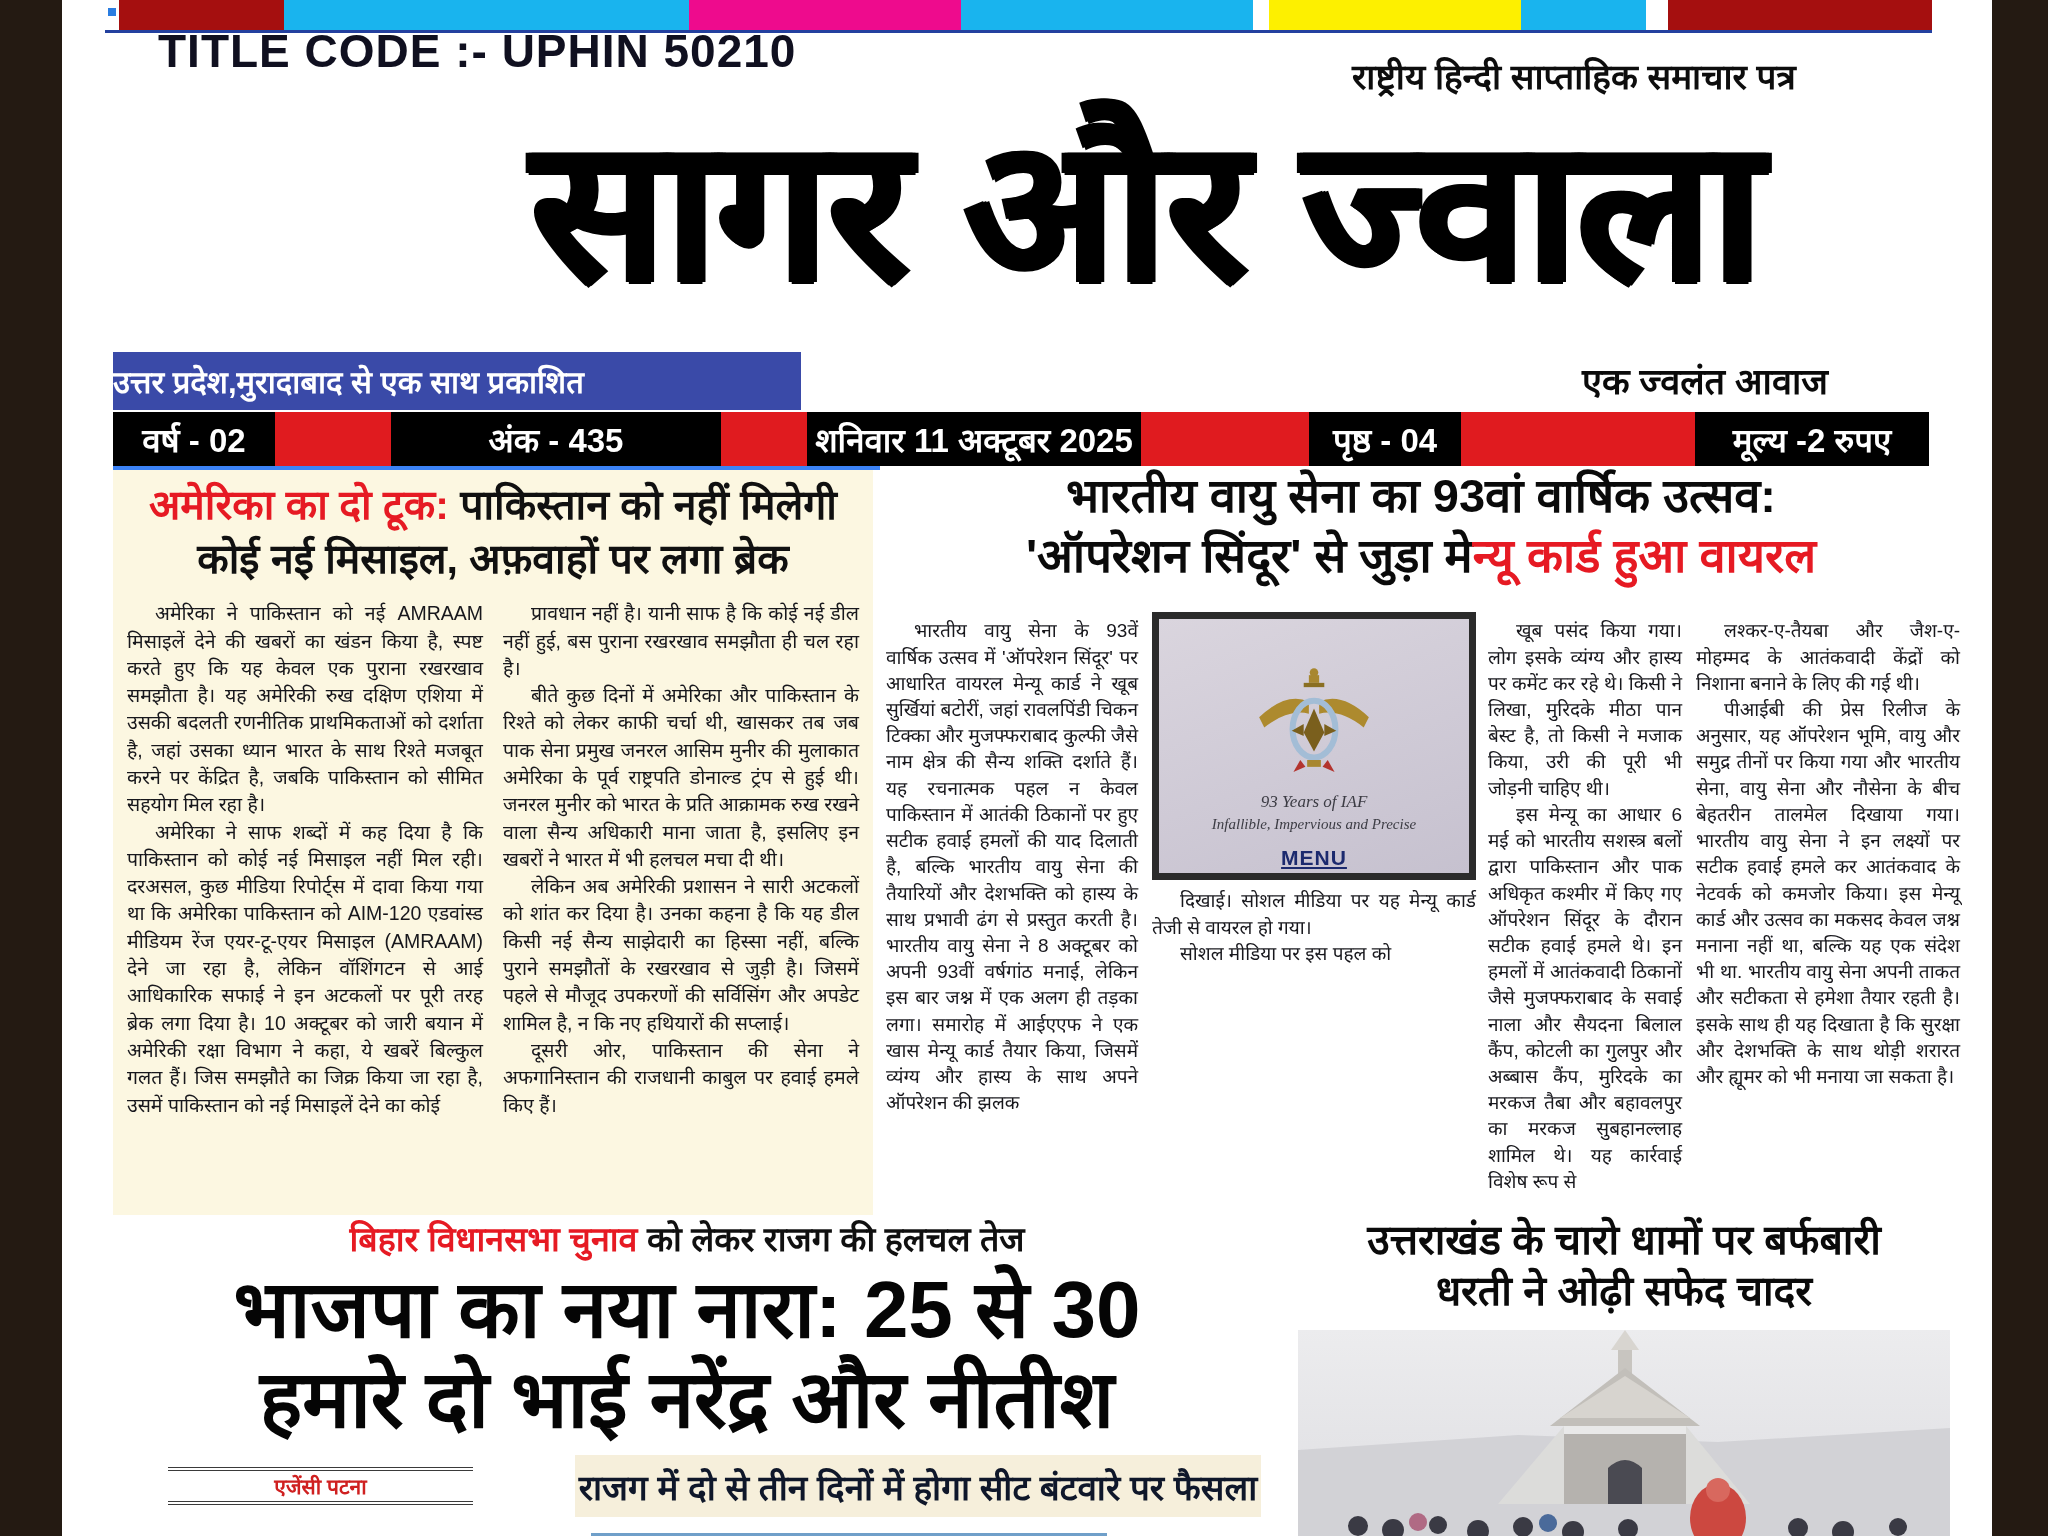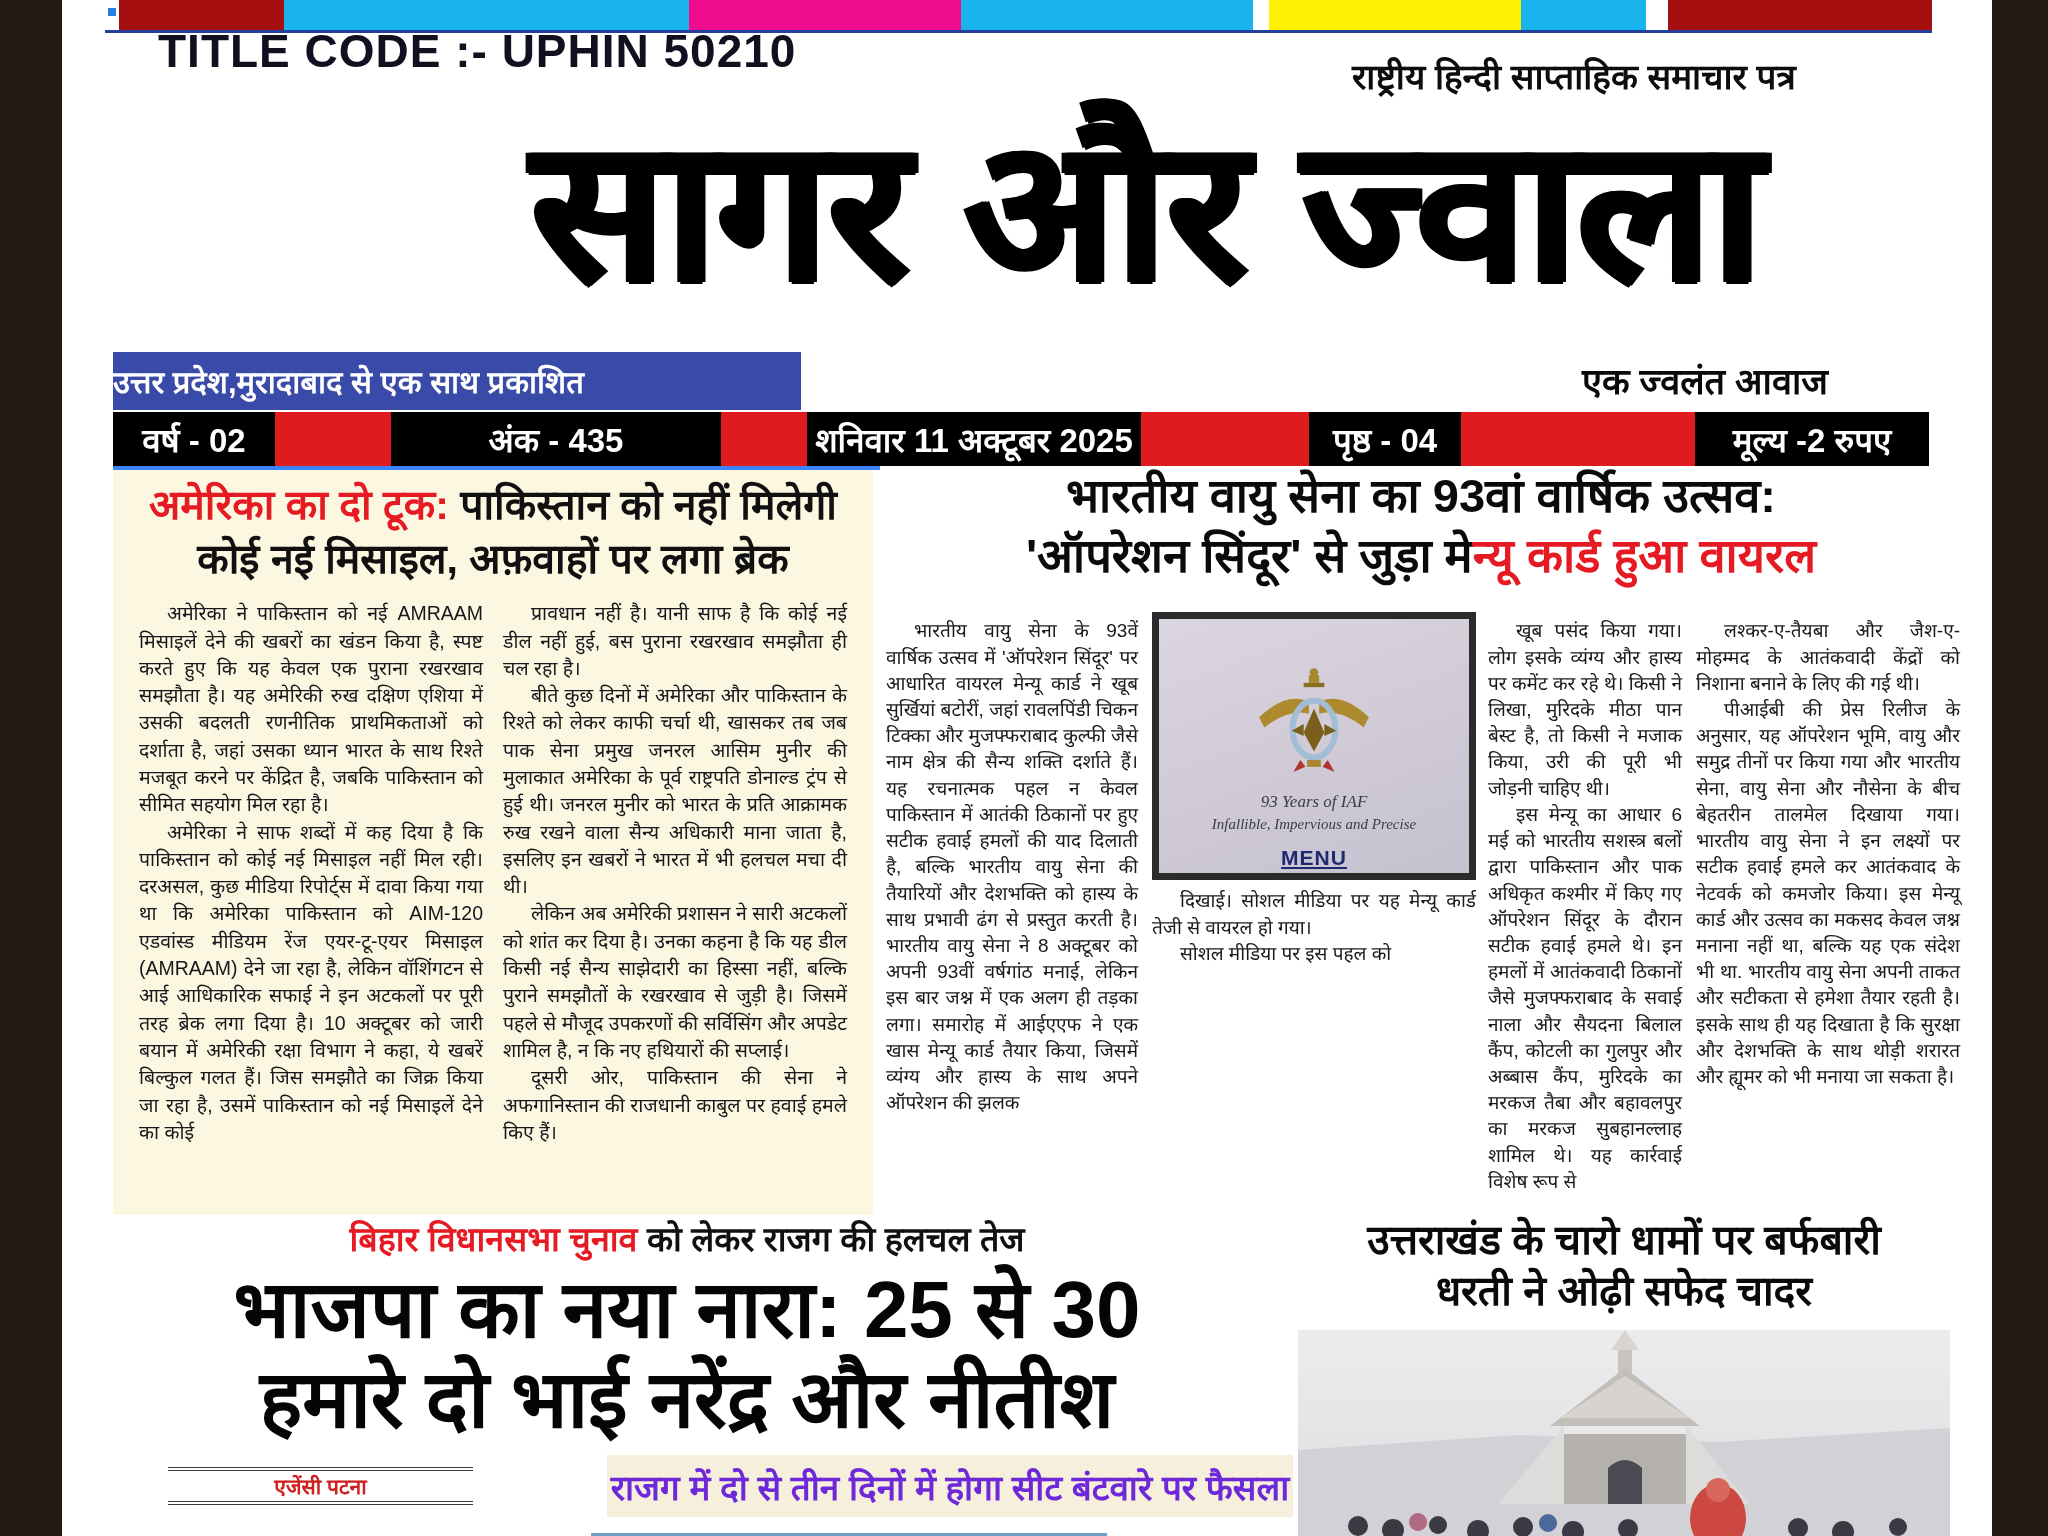--- a/index.html
+++ b/index.html
@@ -38,21 +38,21 @@
   .blue-band{position:absolute;left:113px;top:352px;width:688px;height:58px;background:#3a4aa8;color:#fff;
              font-size:31px;font-weight:800;display:flex;align-items:center;box-sizing:border-box;}
 
   .info-bar{position:absolute;left:113px;top:412px;width:1816px;height:54px;background:#000;display:flex;
             align-items:center;border-bottom:4px solid #3b82f6;color:#fff;font-size:33px;font-weight:800;}
   .info-bar .seg{display:flex;align-items:center;justify-content:center;height:100%;white-space:nowrap;}
   .info-bar .red{background:#e01b1f;height:100%;}
 
   
   .art-left{position:absolute;left:113px;top:470px;width:760px;height:745px;background:#fcf7e1;
-            padding:8px 26px;box-sizing:border-box;}
+            padding:8px 14px;box-sizing:border-box;}
   .art-left .hl{text-align:center;font-size:41px;font-weight:800;line-height:1.32;color:#101010;}
   .hl-red{color:#e61a23;}
   .art-left .body{margin-top:14px;column-count:2;column-gap:20px;font-size:19.5px;line-height:1.40;
                   text-align:justify;color:#17171c;}
   .art-left .body p,.colp p{margin:0;text-indent:28px;}
 
   
   .art-right{position:absolute;left:880px;top:466px;width:1082px;height:752px;background:#fff;}
   .art-right .hl{text-align:center;font-size:47px;font-weight:800;line-height:1.28;color:#0a0a0a;}
   .art-right .bodywrap{position:relative;height:612px;margin-top:6px;overflow:hidden;}
@@ -69,21 +69,21 @@
   .menu-card .menu-word{font-size:21px;font-weight:800;color:#1c2a6e;text-decoration:underline;margin-top:10px;letter-spacing:1px;}
 
   
   .art-bihar{position:absolute;left:113px;top:1215px;width:1148px;height:321px;}
   .kicker{text-align:center;font-size:34px;font-weight:800;color:#101010;}
   .kicker .red{color:#e61a23;}
   .bihar-hl{margin-top:4px;text-align:center;font-size:80px;font-weight:800;line-height:1.12;color:#050505;}
   .byline{position:absolute;left:55px;top:252px;width:305px;text-align:center;color:#cf2020;font-size:21px;
           font-weight:800;border-top:4px double #3a3a3a;border-bottom:4px double #3a3a3a;padding:1px 0;}
   .subhead{position:absolute;left:462px;top:240px;width:686px;height:62px;background:#f6efdb;display:flex;
-           align-items:center;justify-content:center;font-size:35px;font-weight:800;color:#6d28d9;margin-left:32px;}
+           align-items:center;justify-content:center;font-size:35px;font-weight:800;color:#0f172a;}
   .leaders-photo{position:absolute;left:478px;top:318px;width:516px;height:230px;}
 
   
   .art-utt{position:absolute;left:1285px;top:1215px;width:678px;height:321px;}
   .utt-hl{text-align:center;font-size:41px;font-weight:800;line-height:1.25;color:#0a0a0a;}
   .temple-photo{display:block;margin:12px auto 0;width:652px;height:214px;}
 </style>
 </head>
 <body>
 

